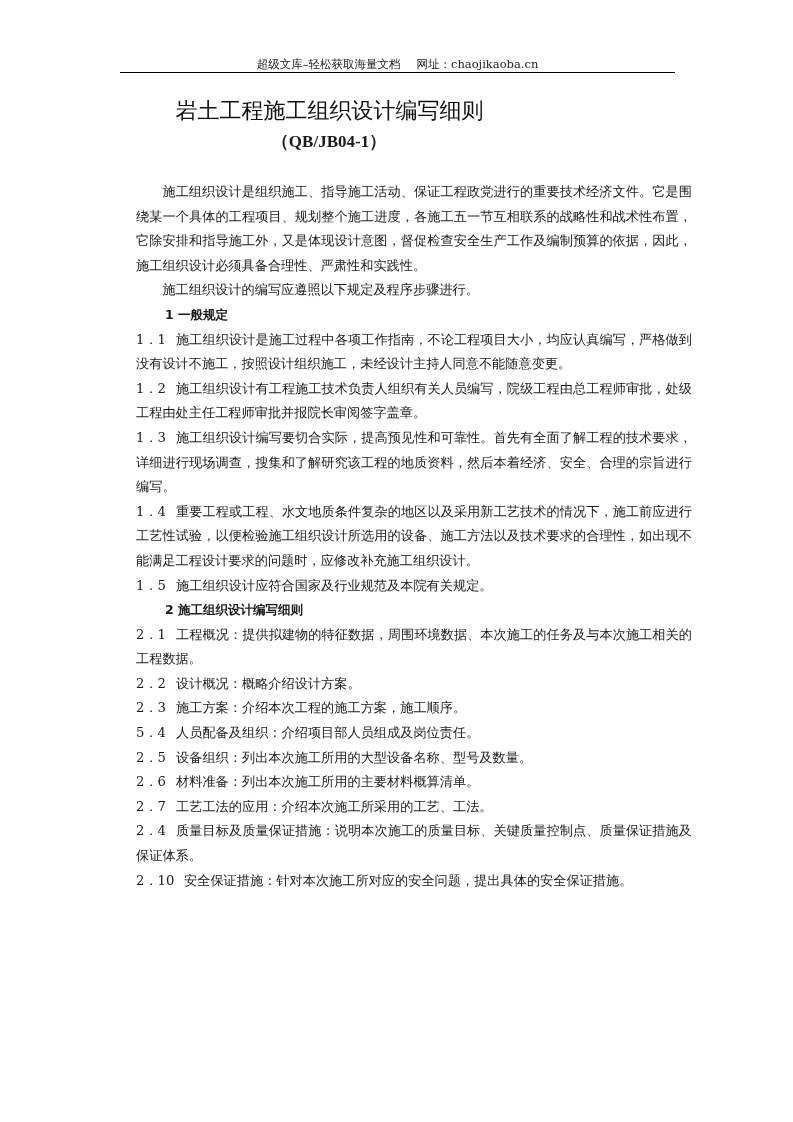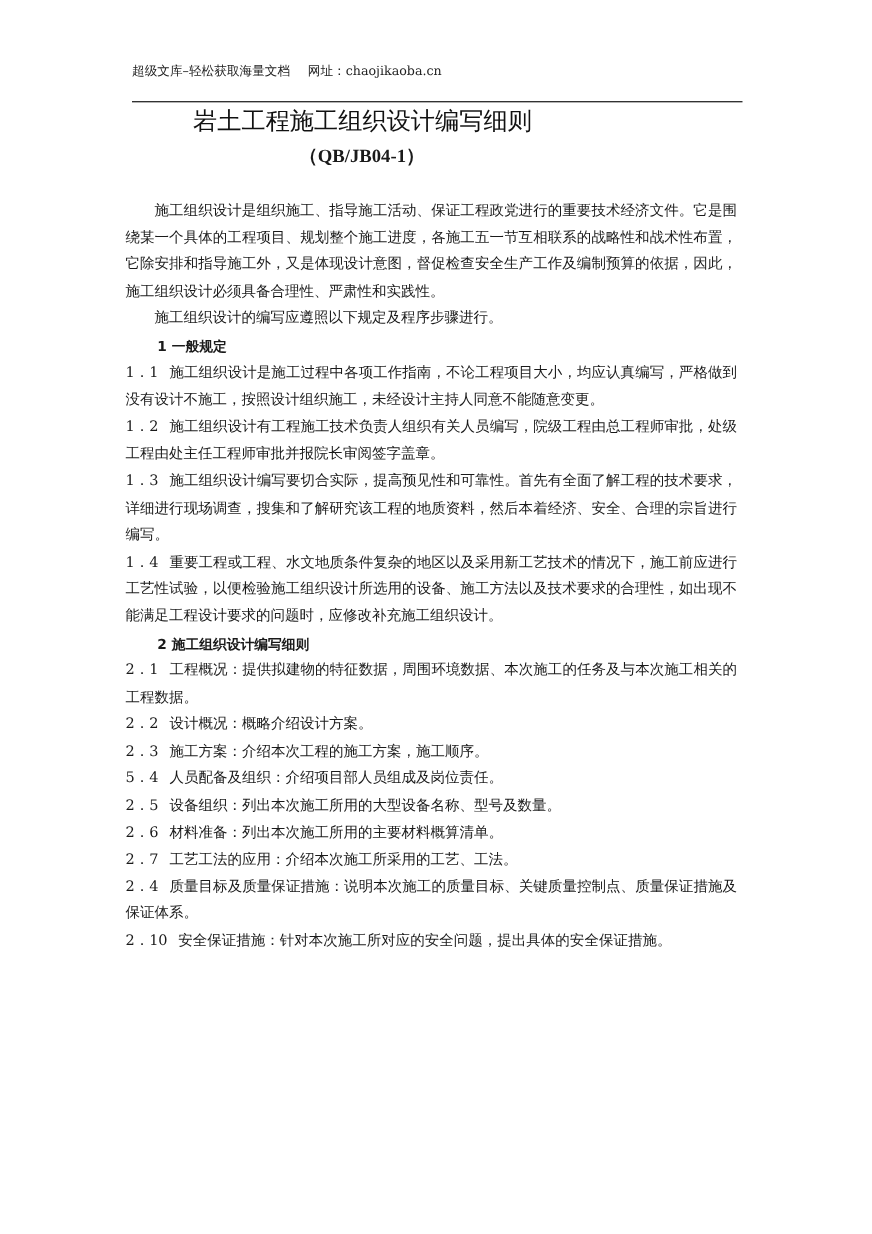--- a/index.html
+++ b/index.html
@@ -3,36 +3,36 @@
   <meta charset="utf-8">
   <style>
     html, body { margin: 0; padding: 0; background: #ffffff; }
     body {
       width: 793px; height: 1122px; position: relative; overflow: hidden;
       font-family: "DejaVu Serif", "Liberation Serif", serif;
       color: #1a1a1a;
     }
     .page-header {
       position: absolute; left: 120px; top: 56px; width: 555px;
-      text-align: left; font-size: 11.5px; line-height: 16px; color: #222;
-      padding-bottom: 20px;
+      text-align: center; font-size: 11.5px; line-height: 16px; color: #222;
+      padding-bottom: 0;
       border-bottom: 1.2px solid #000;
     }
     .page-header .sep { display: inline-block; width: 16px; }
     .title {
       position: absolute; left: 0; width: 659px; top: 96px;
       text-align: center; font-size: 22px; line-height: 30px; color: #111;
     }
     .subtitle {
       position: absolute; left: 0; width: 658px; top: 130px;
       text-align: center; font-size: 17px; line-height: 24px; font-weight: bold;
       font-family: "Liberation Serif", "DejaVu Serif", serif;
     }
     .body {
-      position: absolute; left: 114px; top: 180px; width: 556px;
+      position: absolute; left: 136px; top: 180px; width: 556px;
       font-size: 13.2px; line-height: 24.6px; text-align: justify;
     }
     .p { margin: 0; }
     .indent { text-indent: 2em; }
     .heading { font-weight: bold; font-family: "DejaVu Sans", "Liberation Sans", sans-serif; font-size: 12.5px; margin-left: 29px; }
     .num { display: inline-block; min-width: 40px; }
     .num.wide { min-width: 48px; }
   </style>
 </head>
 <body>
@@ -46,20 +46,21 @@
 
 <div class="body">
   <p class="p indent">施工组织设计是组织施工、指导施工活动、保证工程政党进行的重要技术经济文件。它是围绕某一个具体的工程项目、规划整个施工进度，各施工五一节互相联系的战略性和战术性布置，它除安排和指导施工外，又是体现设计意图，督促检查安全生产工作及编制预算的依据，因此，施工组织设计必须具备合理性、严肃性和实践性。</p>
   <p class="p indent">施工组织设计的编写应遵照以下规定及程序步骤进行。</p>
 
   <p class="p heading">1  一般规定</p>
   <p class="p"><span class="num">1．1</span><span>施工组织设计是施工过程中各项工作指南，不论工程项目大小，均应认真编写，严格做到没有设计不施工，按照设计组织施工，未经设计主持人同意不能随意变更。</span></p>
   <p class="p"><span class="num">1．2</span><span>施工组织设计有工程施工技术负责人组织有关人员编写，院级工程由总工程师审批，处级工程由处主任工程师审批并报院长审阅签字盖章。</span></p>
   <p class="p"><span class="num">1．3</span><span>施工组织设计编写要切合实际，提高预见性和可靠性。首先有全面了解工程的技术要求，详细进行现场调查，搜集和了解研究该工程的地质资料，然后本着经济、安全、合理的宗旨进行编写。</span></p>
   <p class="p"><span class="num">1．4</span><span>重要工程或工程、水文地质条件复杂的地区以及采用新工艺技术的情况下，施工前应进行工艺性试验，以便检验施工组织设计所选用的设备、施工方法以及技术要求的合理性，如出现不能满足工程设计要求的问题时，应修改补充施工组织设计。</span></p>
+  <p class="p"><span class="num">1．5</span><span>施工组织设计应符合国家及行业规范及本院有关规定。</span></p>
 
   <p class="p heading">2  施工组织设计编写细则</p>
   <p class="p"><span class="num">2．1</span><span>工程概况：提供拟建物的特征数据，周围环境数据、本次施工的任务及与本次施工相关的工程数据。</span></p>
   <p class="p"><span class="num">2．2</span><span>设计概况：概略介绍设计方案。</span></p>
   <p class="p"><span class="num">2．3</span><span>施工方案：介绍本次工程的施工方案，施工顺序。</span></p>
   <p class="p"><span class="num">5．4</span><span>人员配备及组织：介绍项目部人员组成及岗位责任。</span></p>
   <p class="p"><span class="num">2．5</span><span>设备组织：列出本次施工所用的大型设备名称、型号及数量。</span></p>
   <p class="p"><span class="num">2．6</span><span>材料准备：列出本次施工所用的主要材料概算清单。</span></p>
   <p class="p"><span class="num">2．7</span><span>工艺工法的应用：介绍本次施工所采用的工艺、工法。</span></p>
   <p class="p"><span class="num">2．4</span><span>质量目标及质量保证措施：说明本次施工的质量目标、关键质量控制点、质量保证措施及保证体系。</span></p>

